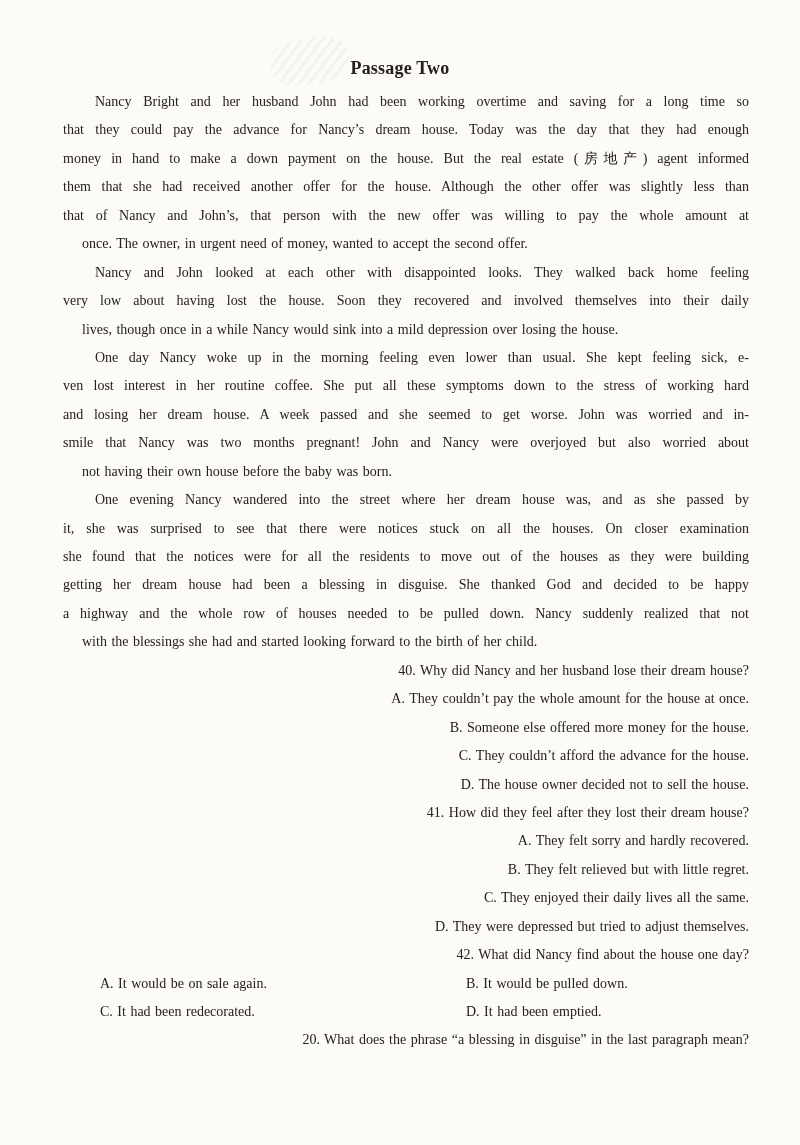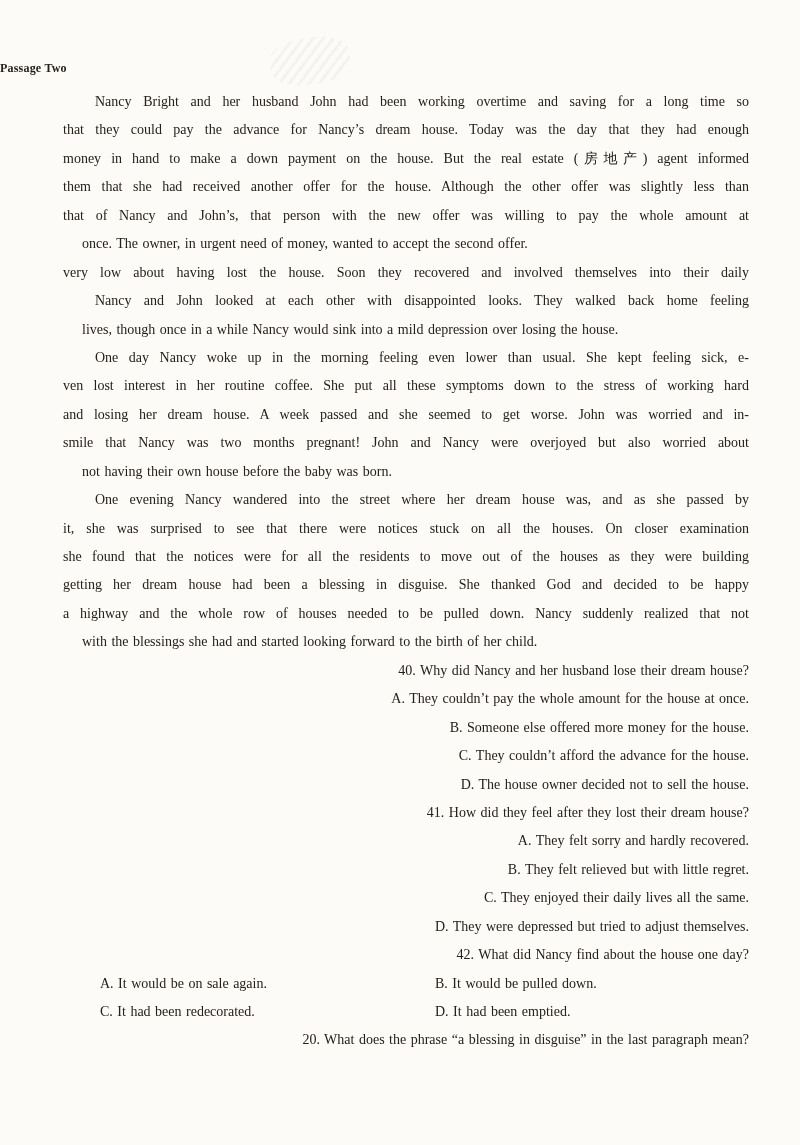--- a/index.html
+++ b/index.html
@@ -13,22 +13,23 @@
     height: 1145px;
     margin: 0 auto;
     background: #fcfbf8;
     font-family: "Liberation Serif", "DejaVu Serif", serif;
     color: #26201a;
     overflow: hidden;
     box-sizing: border-box;
   }
   .title {
     padding-top: 56px;
+    text-align: center;
     font-weight: bold;
-    font-size: 12px;
+    font-size: 18px;
     line-height: 24px;
     letter-spacing: 0.2px;
   }
   .body-block {
     margin: 8px 51px 0 63px;
     font-size: 14px;
   }
   .line {
     line-height: 28.45px;
     height: 28.45px;
@@ -52,20 +53,21 @@
     text-align: right;
     word-spacing: 1px;
   }
   .opt-row {
     display: flex;
     line-height: 28.45px;
     height: 28.45px;
     overflow: hidden;
     padding-left: 37px;
     word-spacing: 1px;
+    gap: 31px;
   }
   .opt-col-a {
     width: 335px;
     flex: 0 0 335px;
   }
   .opt-col-b {
     flex: 1 1 auto;
   }
   
   .scan-smudge {
@@ -93,22 +95,22 @@
     <div>
       <div class="line indent">Nancy Bright and her husband John had been working overtime and saving for a long time so</div>
       <div class="line">that they could pay the advance for Nancy’s dream house. Today was the day that they had enough</div>
       <div class="line">money in hand to make a down payment on the house. But the real estate (房地产) agent informed</div>
       <div class="line">them that she had received another offer for the house. Although the other offer was slightly less than</div>
       <div class="line">that of Nancy and John’s, that person with the new offer was willing to pay the whole amount at</div>
       <div class="line last">once. The owner, in urgent need of money, wanted to accept the second offer.</div>
     </div>
 
     <div>
+      <div class="line indent">Nancy and John looked at each other with disappointed looks. They walked back home feeling</div>
       <div class="line">very low about having lost the house. Soon they recovered and involved themselves into their daily</div>
-      <div class="line indent">Nancy and John looked at each other with disappointed looks. They walked back home feeling</div>
       <div class="line last">lives, though once in a while Nancy would sink into a mild depression over losing the house.</div>
     </div>
 
     <div>
       <div class="line indent">One day Nancy woke up in the morning feeling even lower than usual. She kept feeling sick, e-</div>
       <div class="line">ven lost interest in her routine coffee. She put all these symptoms down to the stress of working hard</div>
       <div class="line">and losing her dream house. A week passed and she seemed to get worse. John was worried and in-</div>
       <div class="line">smile that Nancy was two months pregnant! John and Nancy were overjoyed but also worried about</div>
       <div class="line last">not having their own house before the baby was born.</div>
     </div>

